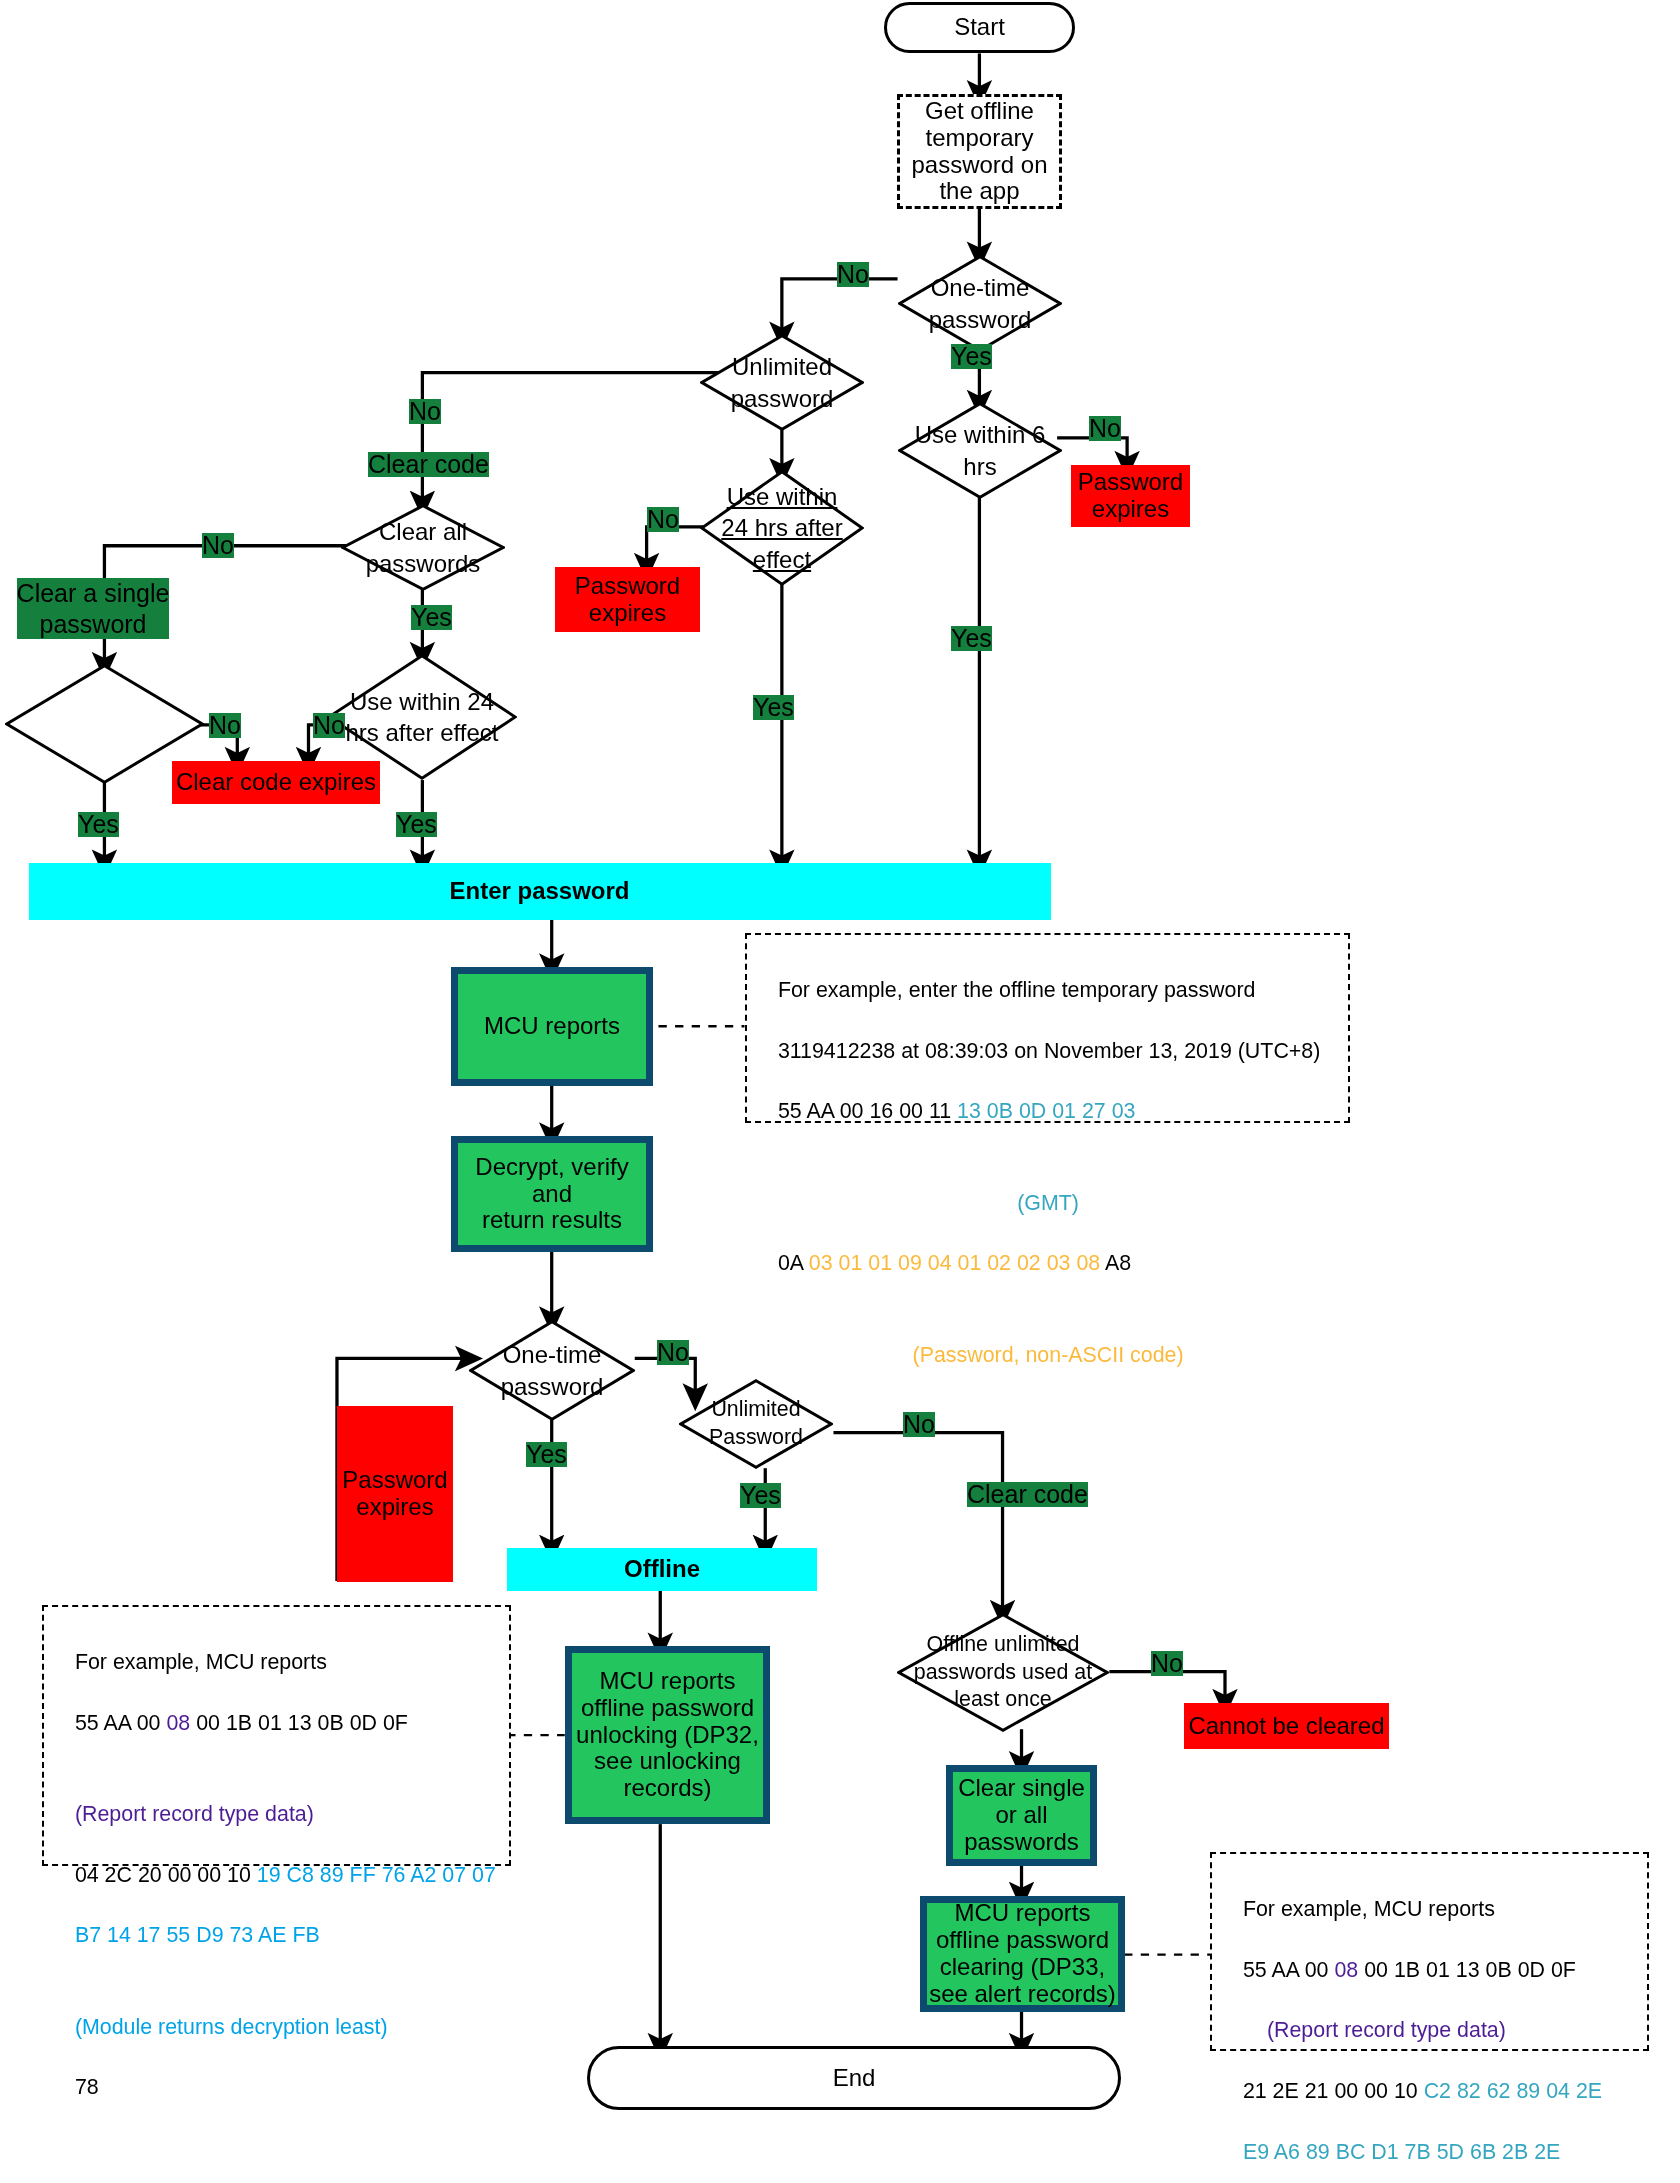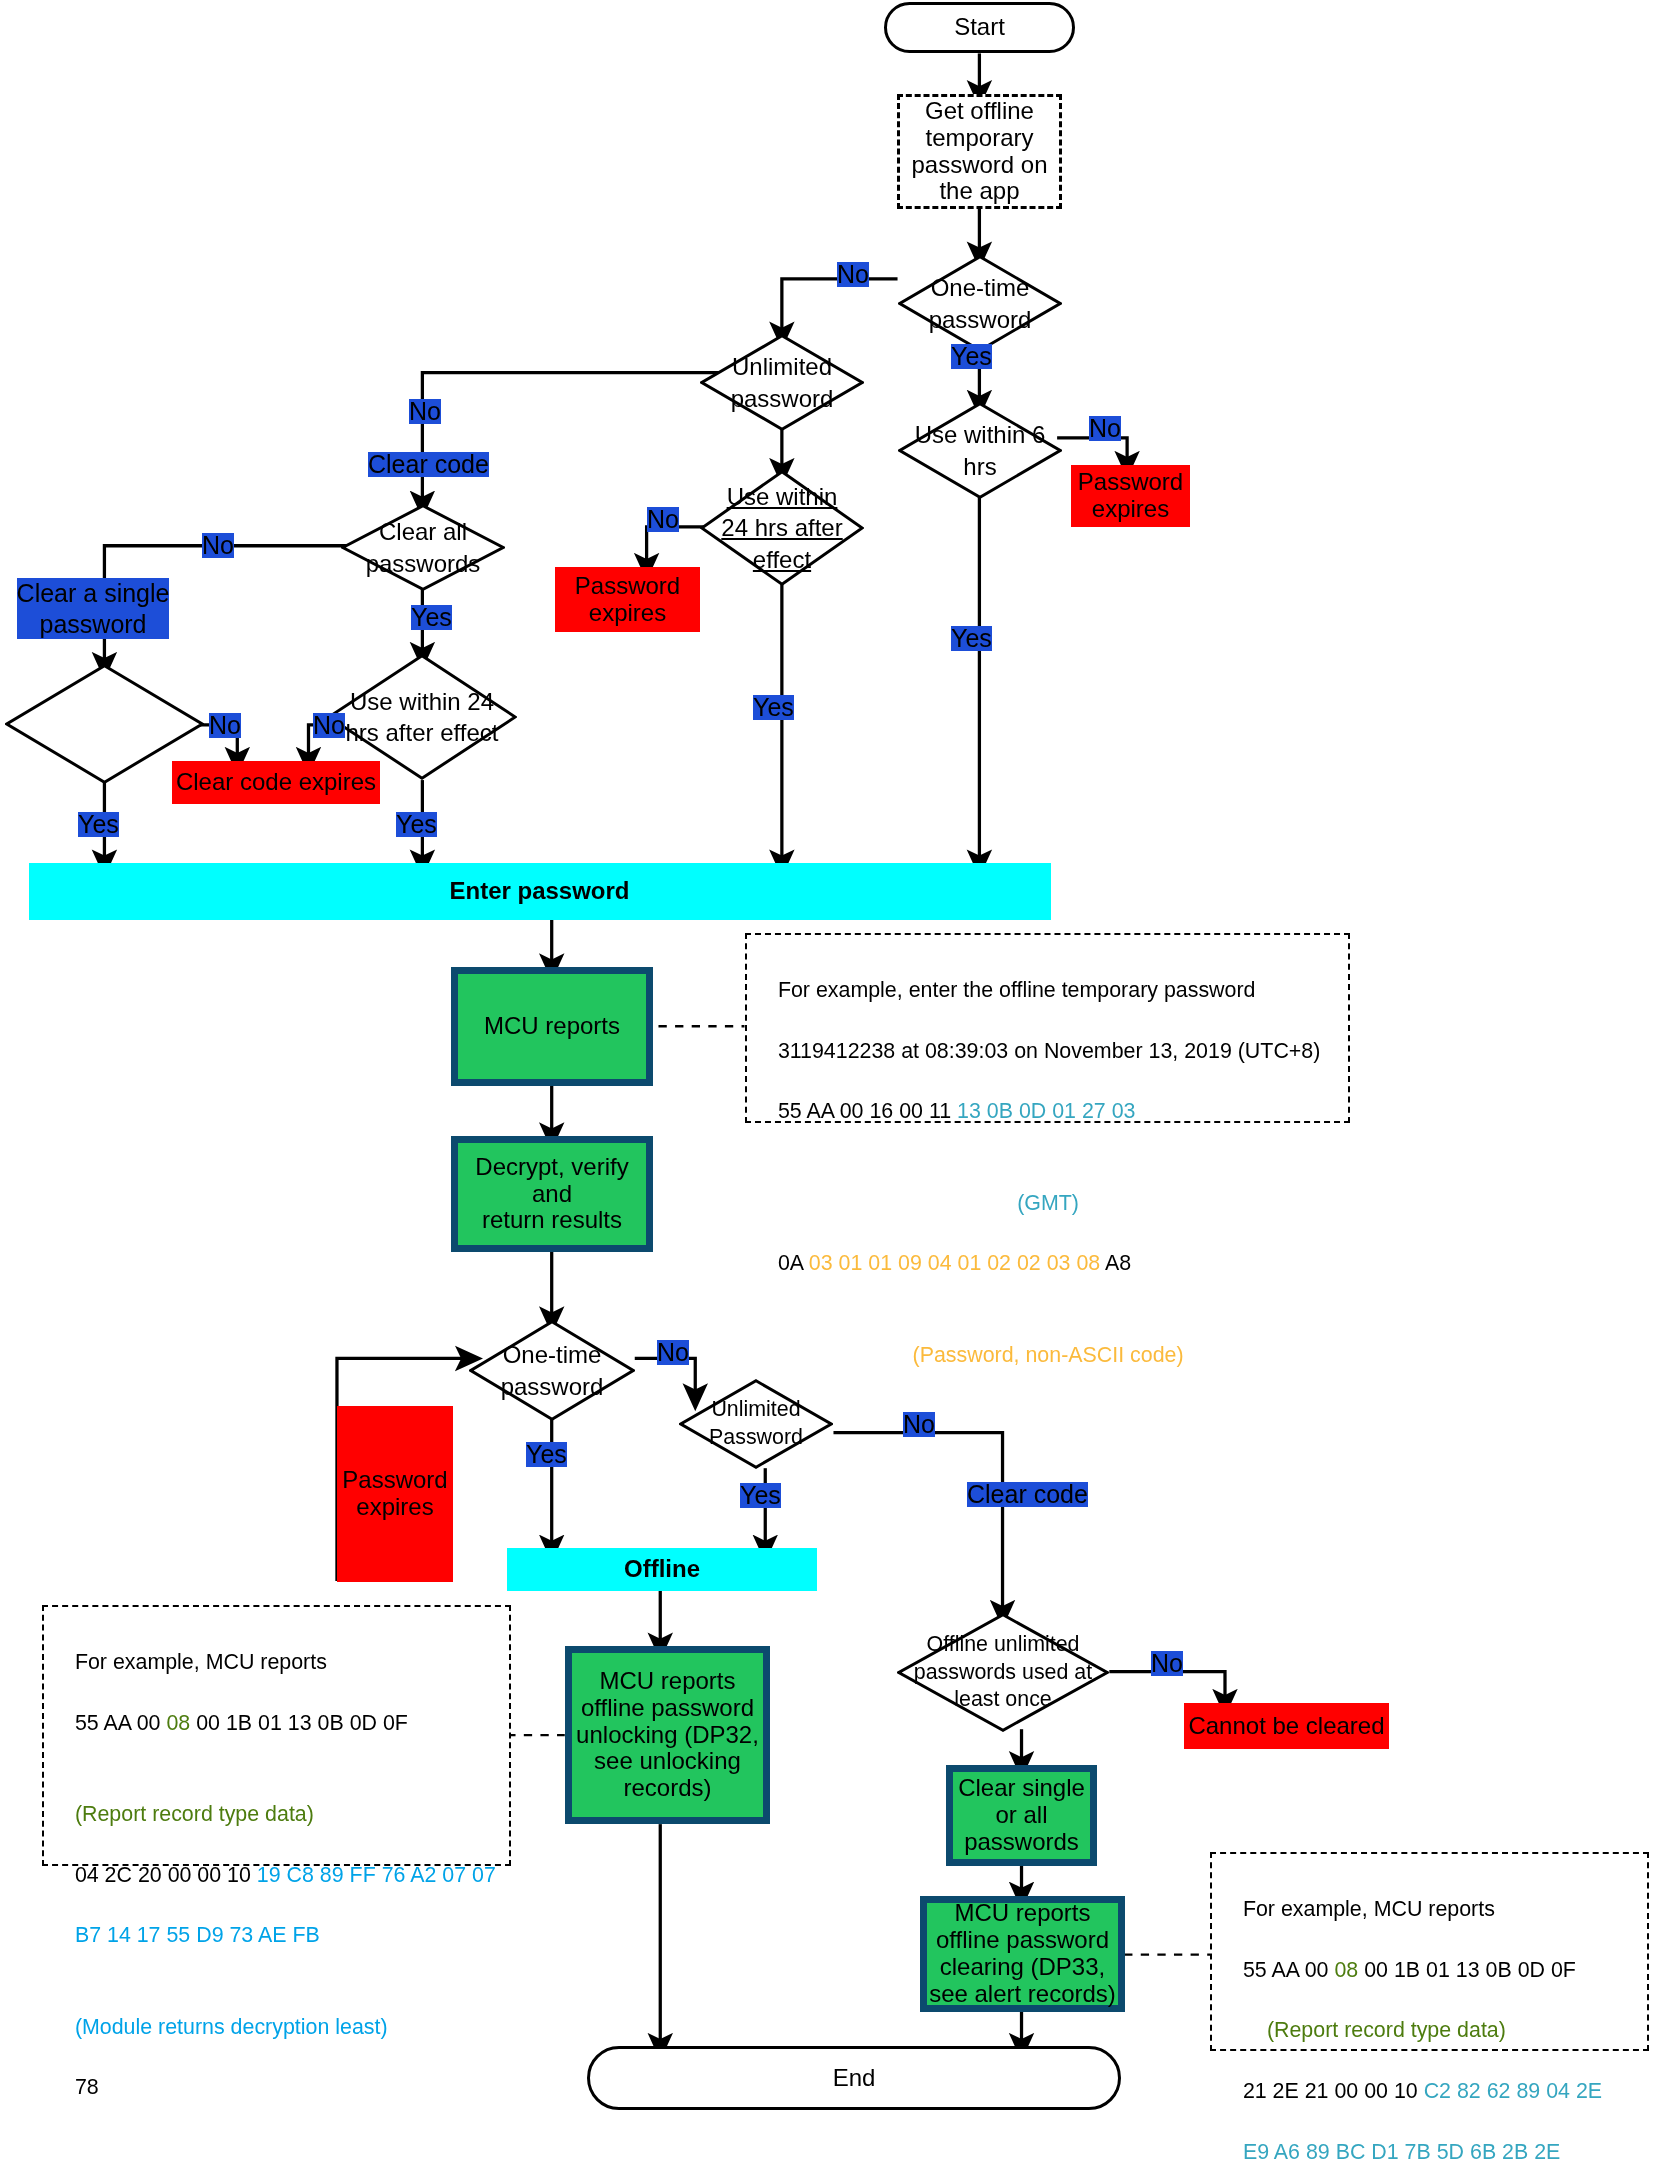--- a/index.html
+++ b/index.html
@@ -8,26 +8,26 @@
   svg#wires{position:absolute;left:0;top:0;width:1680px;height:2183px;pointer-events:none;}
   .node{position:absolute;box-sizing:border-box;display:flex;align-items:center;justify-content:center;text-align:center;color:#000;line-height:1.12;}
   .term{border:3px solid #000;border-radius:119px;background:#fff;font-size:24px;}
   .proc{border:7px solid #0c4a6e;background:#22c55e;font-size:24px;}
   .proc-dash{border:3px dashed #000;background:#fff;font-size:24px;}
   .bar{background:#00FFFF;font-size:24px;font-weight:bold;}
   .redbox{background:#FF0000;font-size:24px;}
   .dmnd{position:absolute;display:flex;align-items:center;justify-content:center;text-align:center;font-size:24px;line-height:1.3;color:#000;}
   .dmnd .shape{position:absolute;left:0;top:0;width:100%;height:100%;}
   .dmnd .txt{position:relative;z-index:2;width:110%;}
-  .edgelabel{position:absolute;font-size:25px;color:#000;background:#1d4ed8;line-height:1;white-space:nowrap;}
+  .edgelabel{position:absolute;font-size:25px;color:#000;background:#15803d;line-height:1;white-space:nowrap;}
   .note{position:absolute;box-sizing:border-box;border:2.4px dashed #000;background:#fff;font-size:21.4px;line-height:1.42;color:#000;padding:9.5px 6px 8.3px 7.1px;white-space:pre-wrap;}
   .c-teal{color:#35A6C0;}
   .c-blue{color:#00A3E8;}
   .c-orange{color:#FBBA3C;}
-  .c-red{color:#4d7c0f;}
+  .c-red{color:#4c1d95;}
   .ctr{display:block;text-align:center;}
 </style>
 </head>
 <body>
 
 <div id="stage">
 
   <svg id="wires" viewBox="0 0 2832 3680">
     <defs>
       <marker id="ah" markerWidth="9" markerHeight="9" refX="4.2" refY="4.5" orient="auto" markerUnits="strokeWidth">

